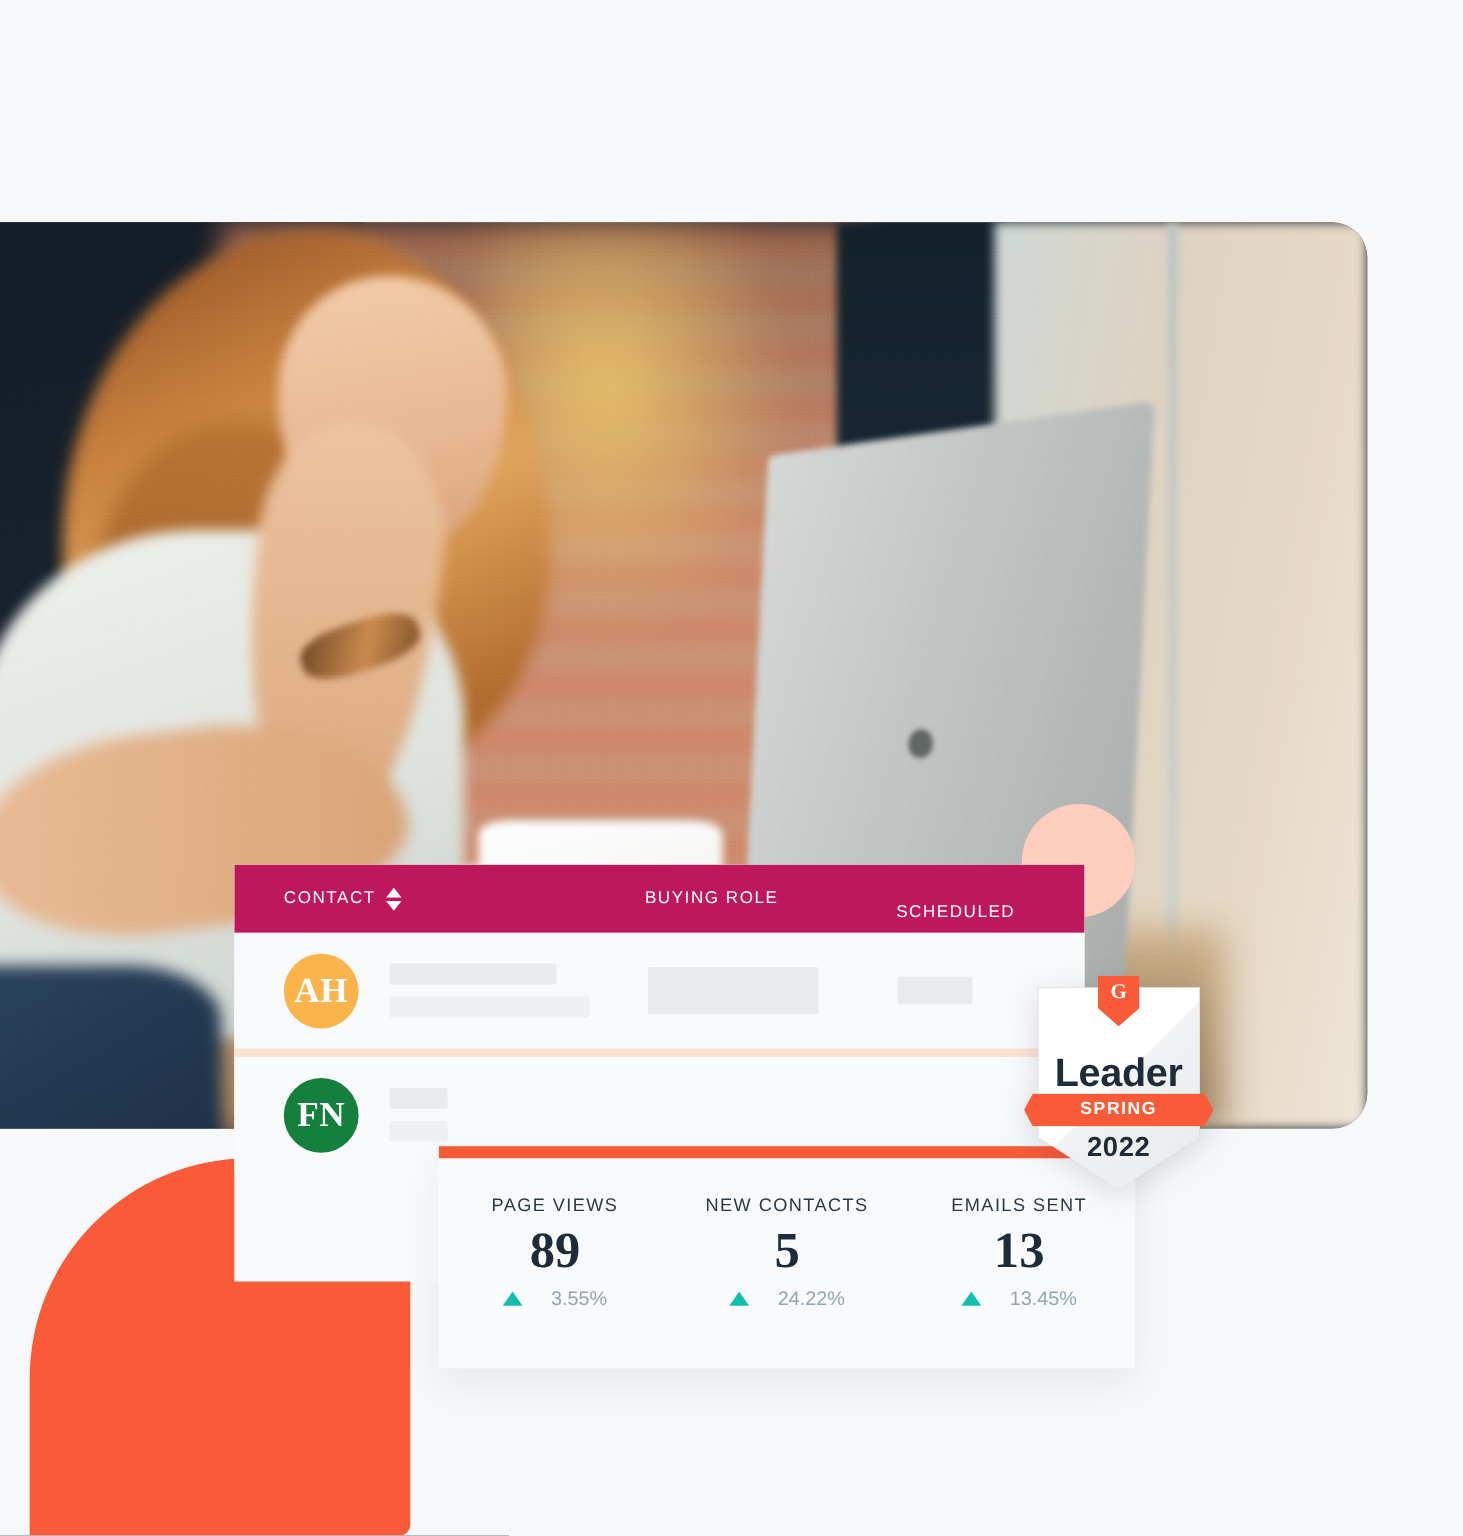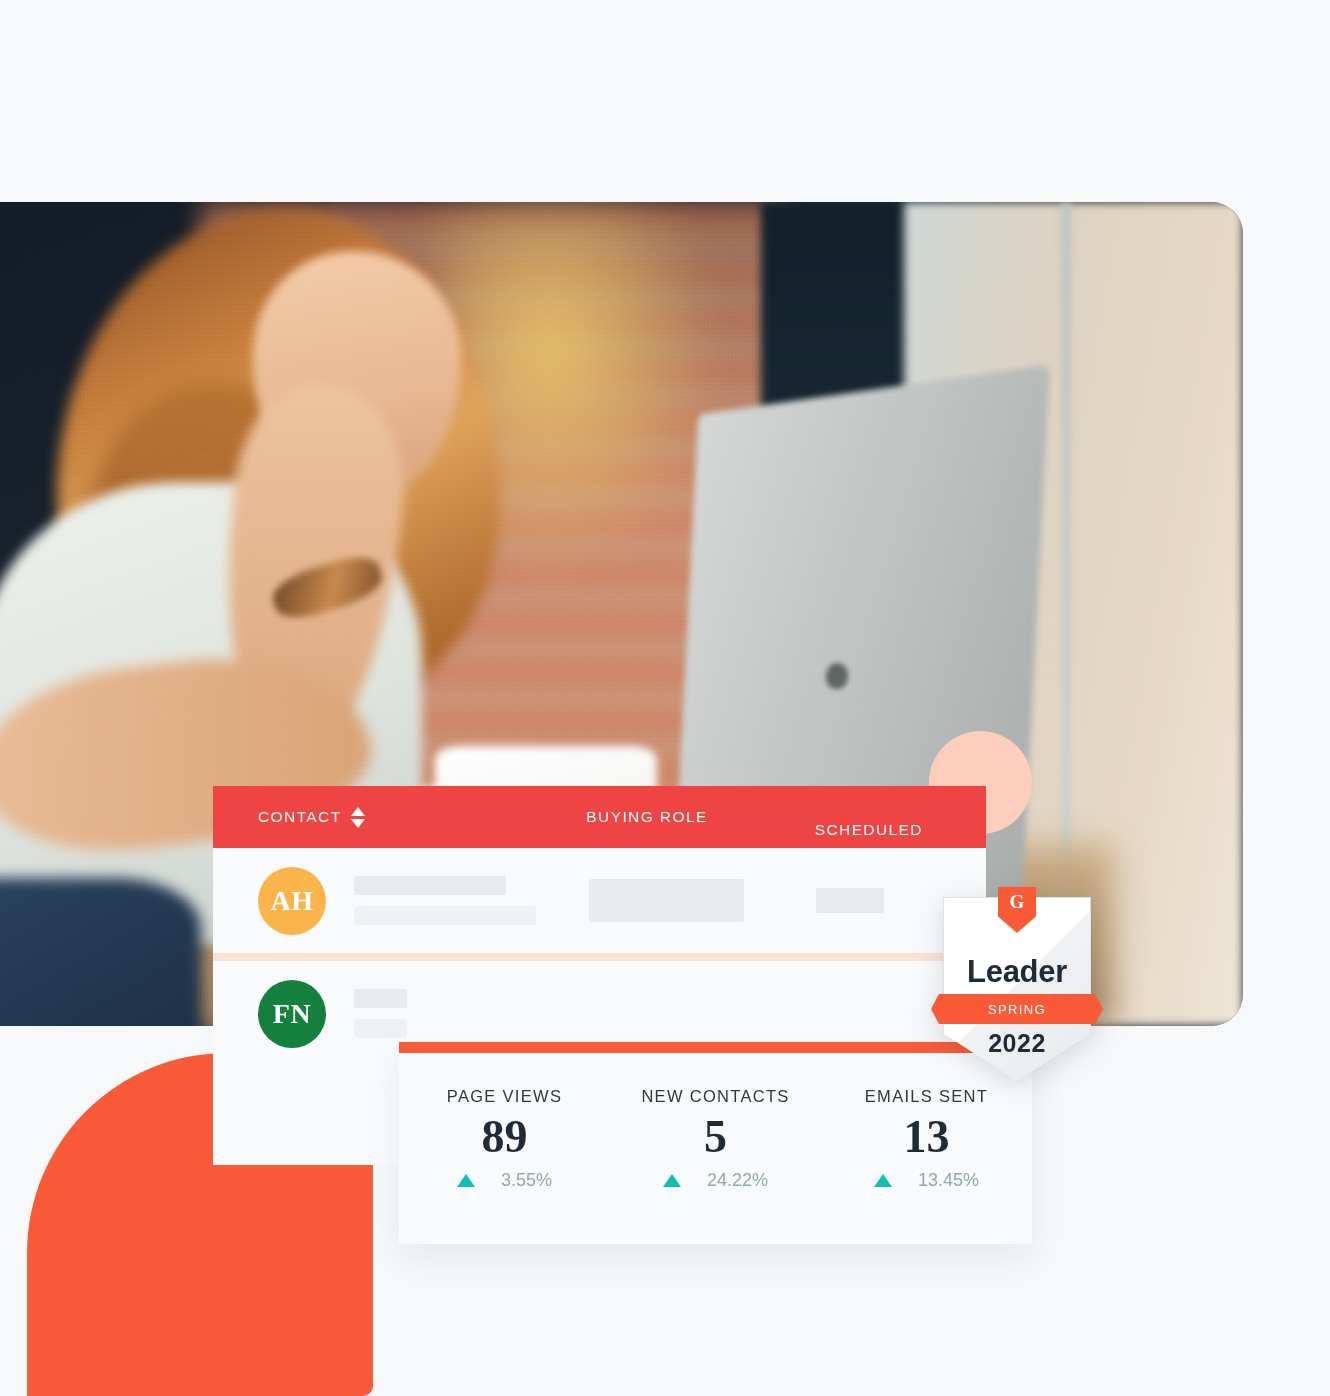--- a/index.html
+++ b/index.html
@@ -246,21 +246,21 @@
     top: 786px;
     width: 773px;
     height: 379px;
     background: #f9fafb;
     z-index: 4;
     overflow: hidden;
   }
 
   #table-header {
     height: 62px;
-    background: #ef4444;
+    background: #be185d;
     display: flex;
     align-items: center;
     padding-left: 45px;
     color: #ffffff;
   }
   .th {
     font-size: 15.5px;
     letter-spacing: 1.4px;
     font-weight: 400;
     color: #ffffff;
@@ -307,21 +307,21 @@
   .avatar {
     width: 68px;
     height: 68px;
     border-radius: 50%;
     display: flex;
     align-items: center;
     justify-content: center;
     color: #ffffff;
     font-family: "Liberation Serif", serif;
     font-weight: 700;
-    font-size: 28px;
+    font-size: 32px;
     letter-spacing: 0.5px;
     flex: 0 0 auto;
   }
 
   .cell-contact {
     width: 277px;
     padding-left: 28px;
     display: flex;
     flex-direction: column;
     gap: 11px;
@@ -433,41 +433,41 @@
     font-family: "Liberation Serif", serif;
     font-weight: 700;
     font-size: 19px;
     line-height: 1;
   }
   #g2-leader {
     position: absolute;
     top: 57px;
     width: 100%;
     text-align: center;
-    font-size: 31px;
+    font-size: 36px;
     font-weight: 700;
     color: #1e2b38;
     letter-spacing: -0.3px;
   }
   #g2-ribbon {
     position: absolute;
     top: 97px;
     left: -12px;
     width: 172px;
     height: 30px;
     background: #f95b38;
     clip-path: polygon(0% 50%, 8px 0%, calc(100% - 8px) 0%, 100% 50%, calc(100% - 8px) 100%, 8px 100%);
     display: flex;
     align-items: center;
     justify-content: center;
   }
   #g2-season {
     color: #ffffff;
-    font-size: 13px;
-    font-weight: 400;
+    font-size: 16px;
+    font-weight: 700;
     letter-spacing: 1.4px;
   }
   #g2-year {
     position: absolute;
     top: 132px;
     width: 100%;
     text-align: center;
     font-size: 25px;
     font-weight: 700;
     color: #1e2b38;

